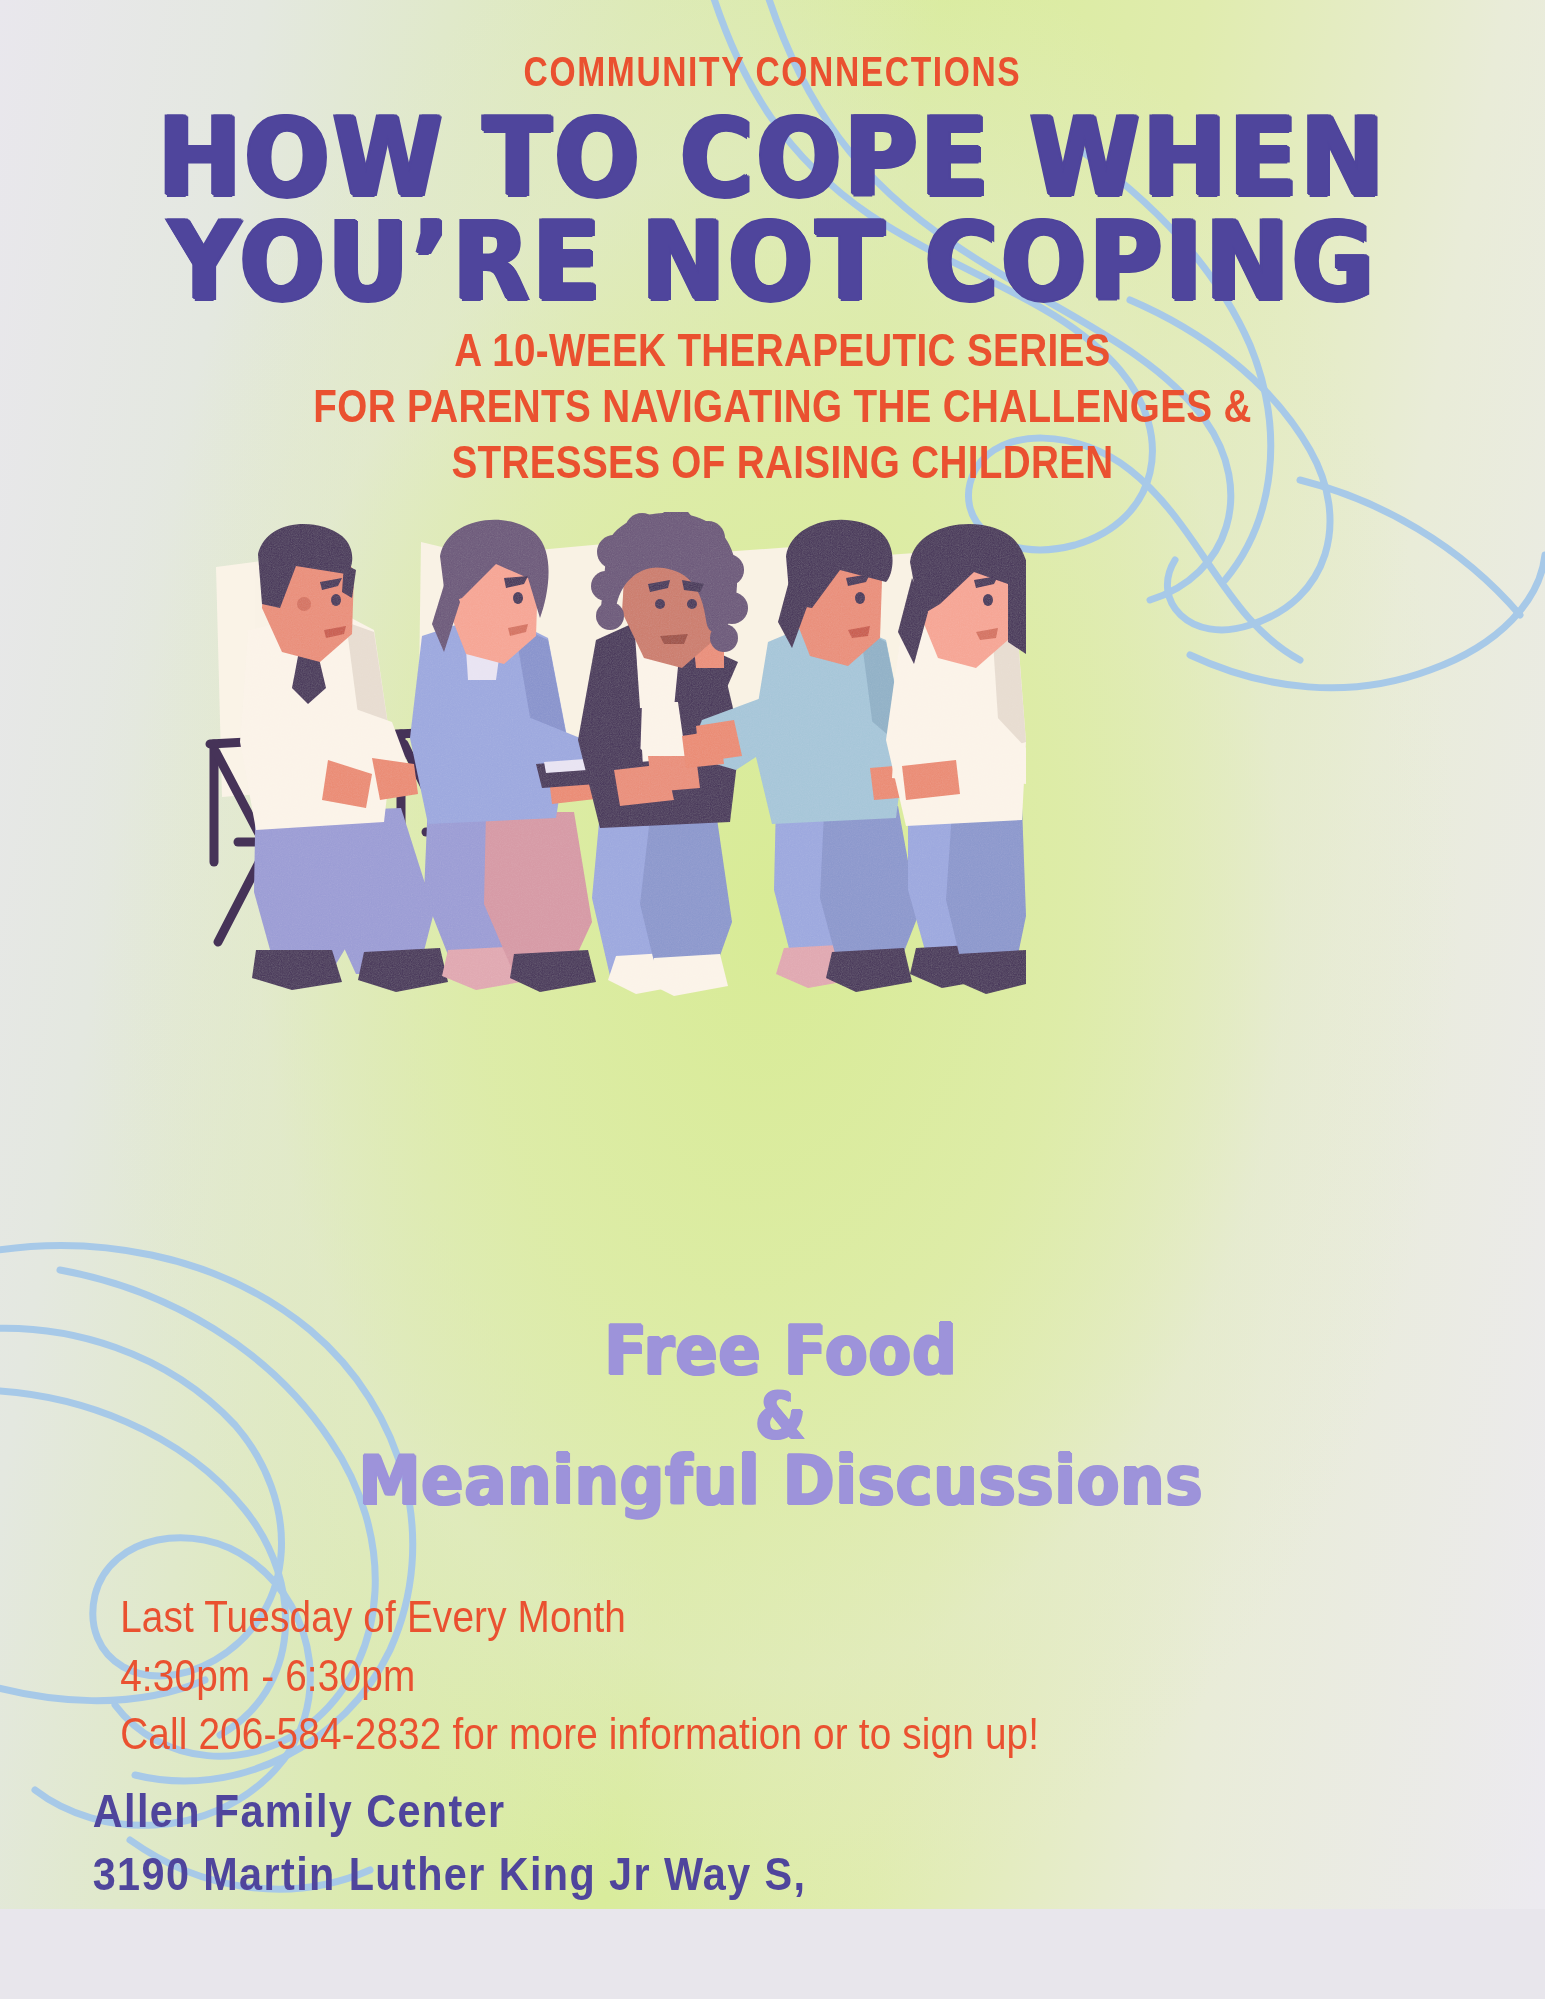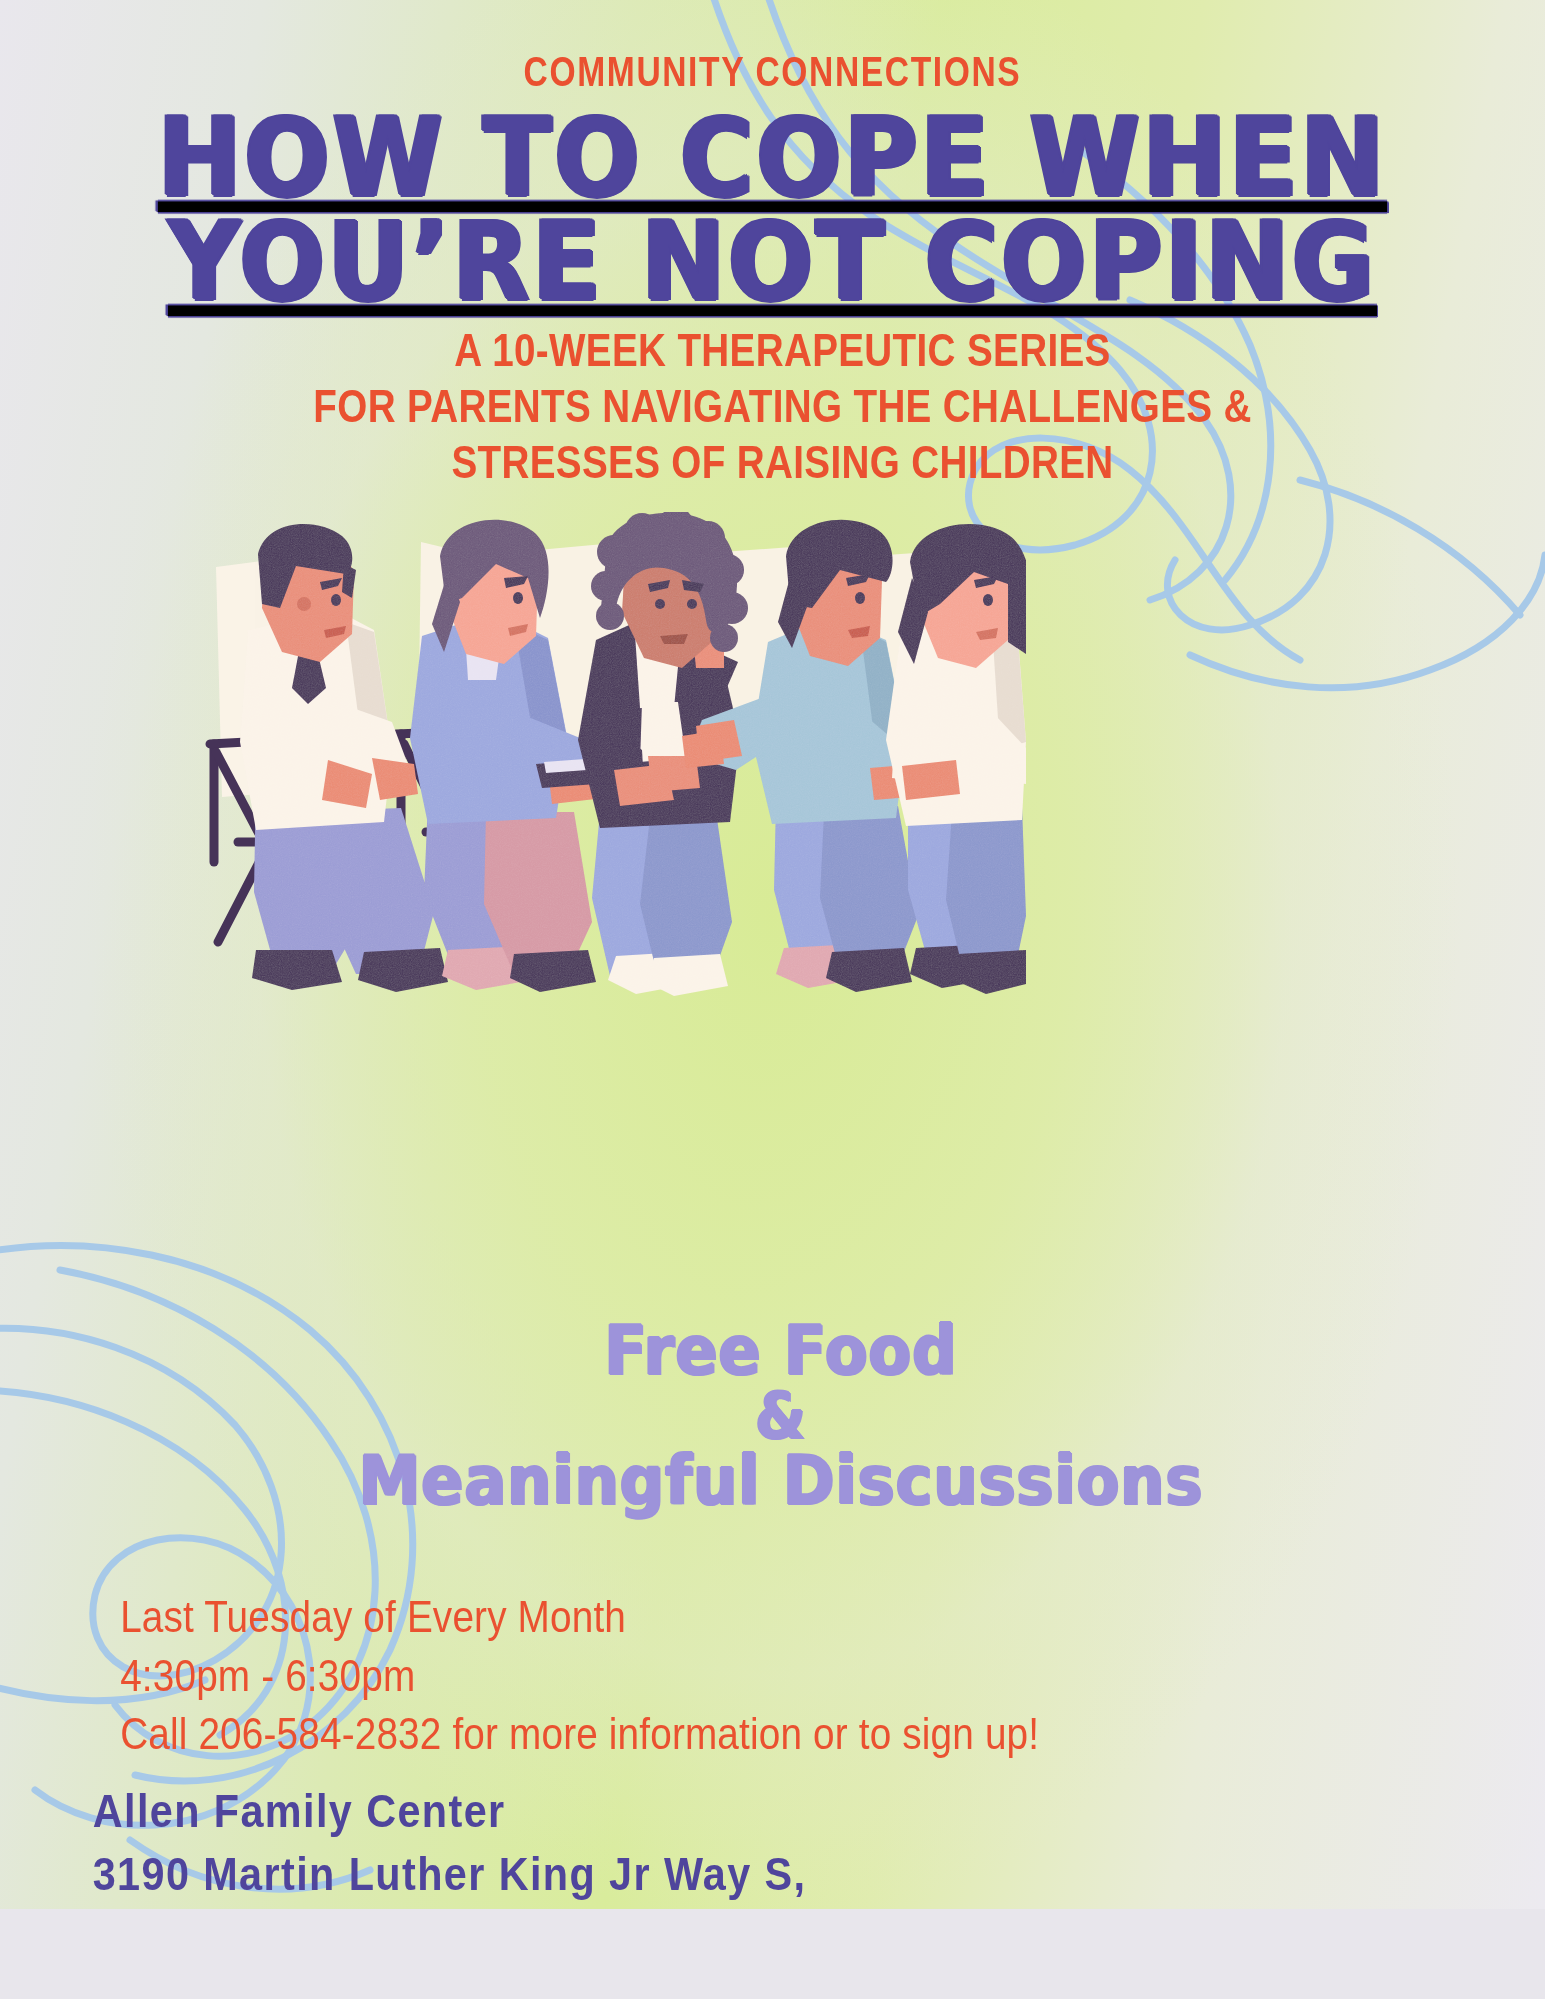--- a/index.html
+++ b/index.html
@@ -27,21 +27,20 @@
     color:#ea5130;
     font-family:"Liberation Sans Narrow","Liberation Sans",sans-serif;
     font-size:42px; font-weight:700;
     letter-spacing:2.0px;
     transform:scaleX(0.80); transform-origin:50% 50%;
     white-space:nowrap;
   }
   #title-block {
     position:absolute; top:108px; left:0; width:100%;
     text-align:center;
-    text-decoration:underline;
   }
   .title-line {
     color:#4f459c;
     font-family:"DejaVu Sans","Liberation Sans",sans-serif;
     font-weight:900;
     font-size:102px;
     line-height:0.98;
     letter-spacing:3px;
     white-space:nowrap;
     text-shadow:

